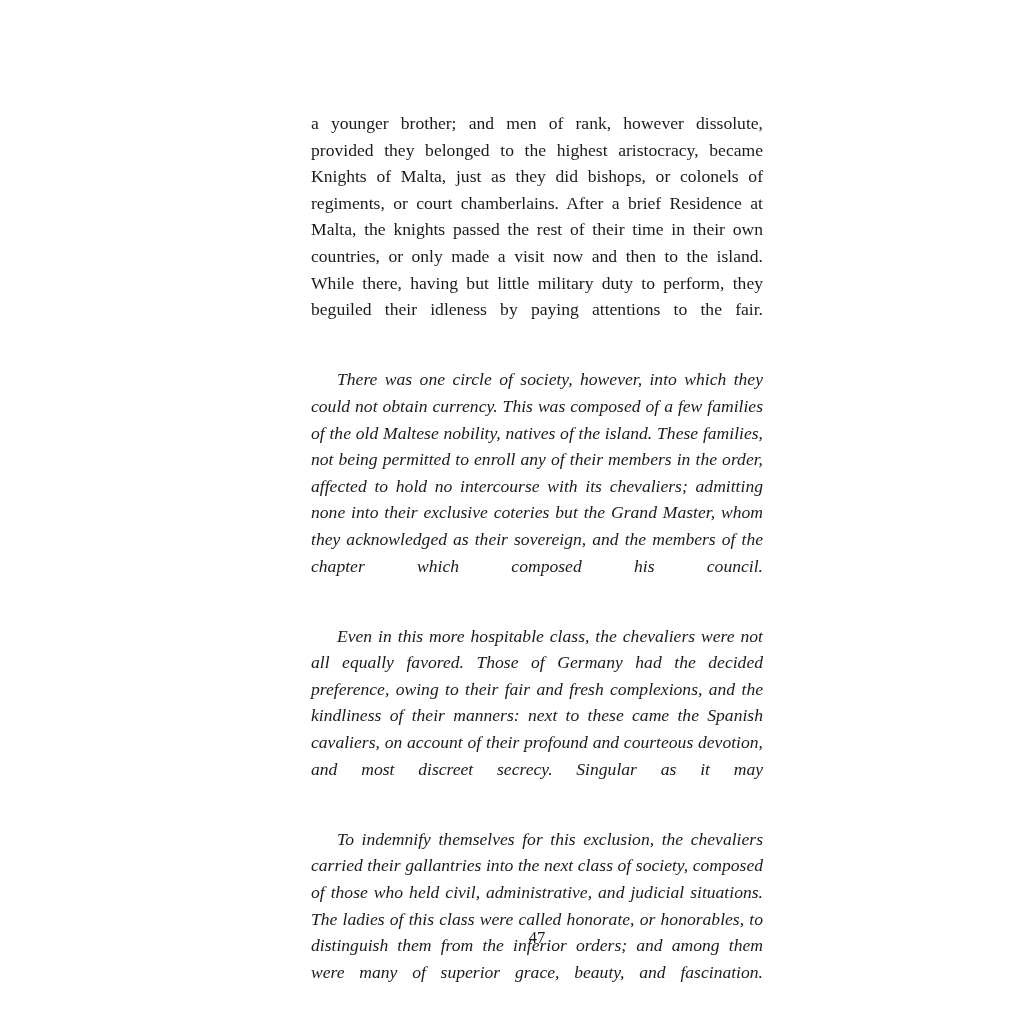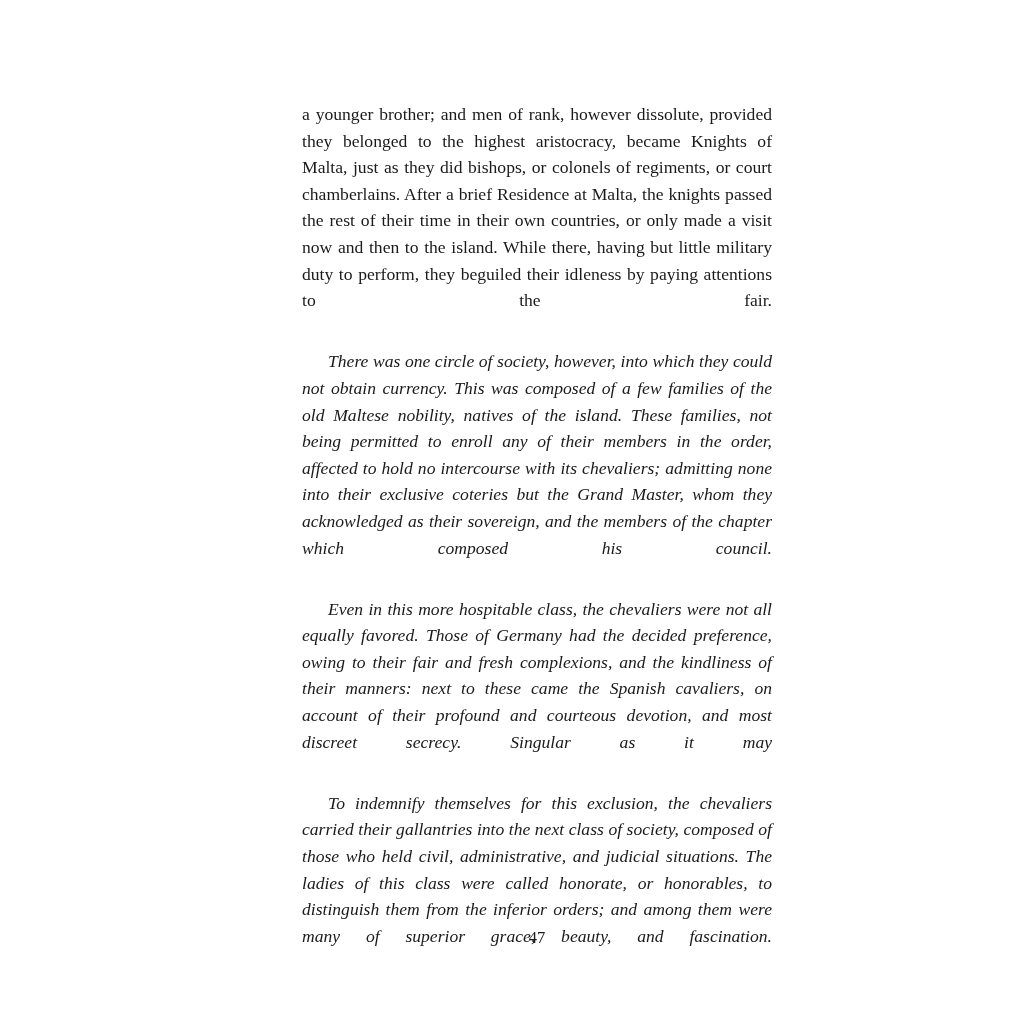--- a/index.html
+++ b/index.html
@@ -24,21 +24,21 @@
   }
 
   .text-block {
     position: absolute;
     left: 294px;
     top: 93px;
     width: 486px;
   }
 
   .para {
-    margin: 8px;
+    margin: 17px;
     font-size: 17.6px;
     line-height: 26.6px;
     text-align: justify;
     text-justify: inter-word;
     hyphens: none;
     -webkit-hyphens: none;
     word-spacing: 0.0em;
     color: #1a1a1a;
   }
 

